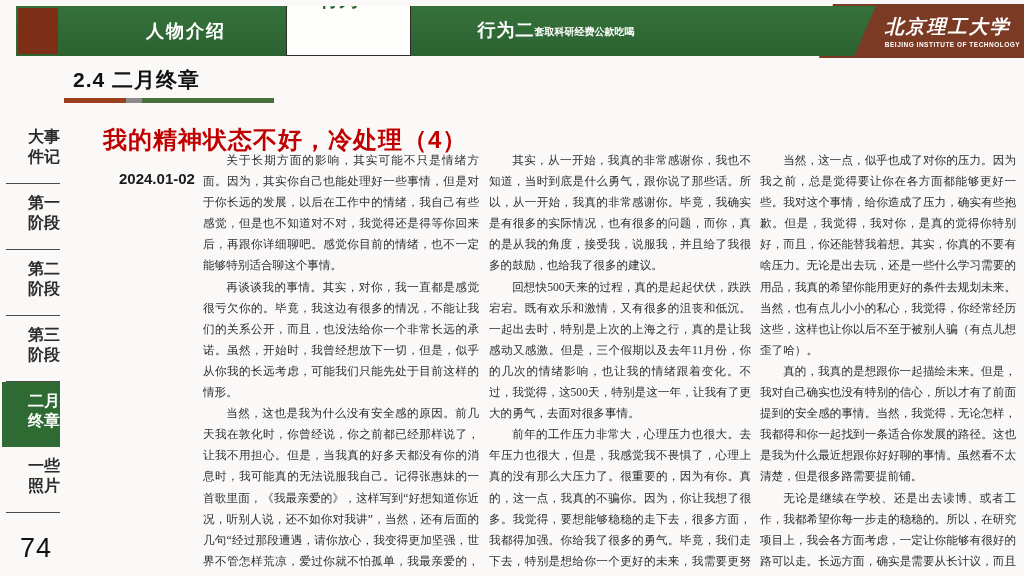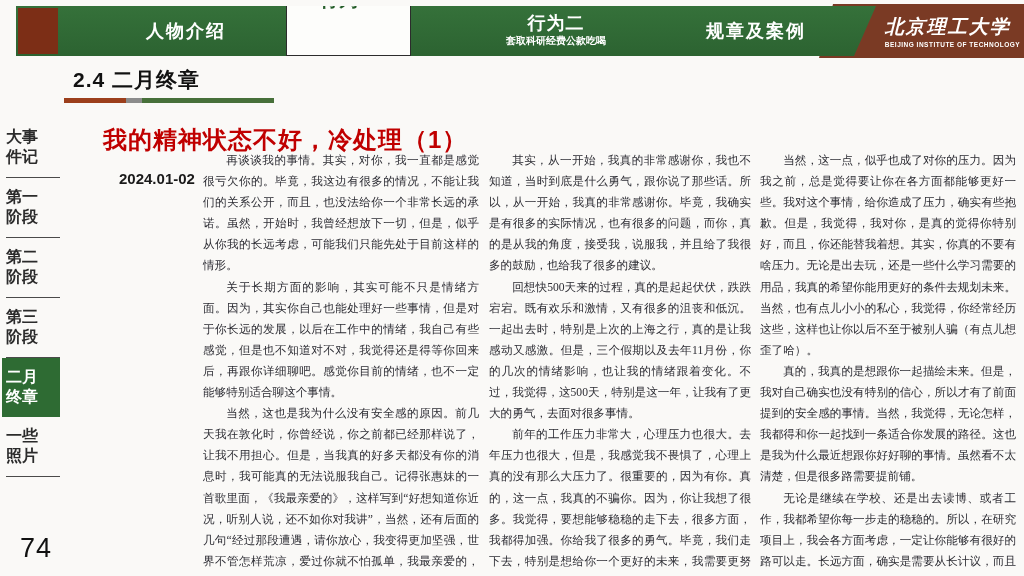--- a/index.html
+++ b/index.html
@@ -33,21 +33,21 @@
   .nav-plain-1 { position:absolute; left:70px; width:200px; top:0; height:50px;
     display:flex; align-items:center; justify-content:center; font-size:18px; letter-spacing:2px; }
   .nav-boxed {
     position:absolute; left:270px; top:-2px; width:125px; height:52px;
     background:#fdfdfb; border:1px solid #2c2c2c;
     display:flex; flex-direction:column; align-items:center; justify-content:center;gap:33px;
   }
   .nav-boxed .t1 { color:#235c28; font-size:19px; font-weight:bold; line-height:1.05; }
   .nav-boxed .t2 { color:#235c28; font-size:10px; font-weight:bold; margin-top:14px; }
   .nav-plain-2 { position:absolute; left:440px; width:200px; top:0; height:50px;
-    display:flex; flex-direction:column; align-items:center; justify-content:center; }
+    display:flex; flex-direction:row; align-items:center; justify-content:center; }
   .nav-plain-2 .t1 { font-size:18px; line-height:1.1; letter-spacing:1px; }
   .nav-plain-2 .t2 { font-size:10px; font-weight:bold; margin-top:1px; }
   .nav-plain-3 { position:absolute; left:650px; width:180px; top:0; height:50px;
     display:flex; align-items:center; justify-content:center; font-size:18px; letter-spacing:2px; }
   .emblem { width:38px; height:38px; flex:0 0 auto; }
   .logo-text { display:flex; flex-direction:column; justify-content:center; }
   .logo-cn {
     color:#fff; font-family:"Liberation Serif", serif; font-weight:bold;
     font-size:19px; letter-spacing:2px; font-style:italic; white-space:nowrap;
   }
@@ -57,21 +57,21 @@
     position:absolute; left:73px; top:66px;
     font-size:21px; font-weight:bold; color:#111; letter-spacing:1px;
   }
   .heading-rule { position:absolute; left:64px; top:98px; height:5px; display:flex; }
   .hr-red   { width:62px;  background:#9c3f1c; }
   .hr-gray  { width:16px;  background:#8c8c8c; }
   .hr-green { width:132px; background:#47703a; }
   
   .sidebar { position:absolute; left:6px; top:118px; width:54px; }
   .side-item {
-    padding:9px 0 10px 0; text-align:left;
+    padding:9px 0 16px 0; text-align:right;
     font-size:16px; font-weight:bold; color:#2b2b2b; line-height:1.25;
     border-bottom:1.5px solid #4a4a4a;
     cursor:default;
   }
   .side-item:last-child { border-bottom:1.5px solid #4a4a4a; }
   .side-item.active {
     background:#2e6b33; color:#fff; border-bottom:none;
     margin-left:-4px; padding-left:4px;
   }
   .page-number {
@@ -119,21 +119,20 @@
   <div class="green-bar">
     <div class="nav-item nav-plain-1">人物介绍</div>
     <div class="nav-boxed">
       <div class="t1">行为一</div>
       <div class="t2">引导男学生发生性关系</div>
     </div>
     <div class="nav-item nav-plain-2">
       <div class="t1">行为二</div>
       <div class="t2">套取科研经费公款吃喝</div>
     </div>
-    <div class="nav-item nav-plain-3">规章及案例</div>
   </div>
 
   <div class="red-block"></div>
 </div>
 
 <div class="section-heading">2.4 二月终章</div>
 <div class="heading-rule">
   <div class="hr-red"></div>
   <div class="hr-gray"></div>
   <div class="hr-green"></div>
@@ -161,26 +160,26 @@
     <div>终章</div>
   </div>
   <div class="side-item">
     <div>一些</div>
     <div>照片</div>
   </div>
 </div>
 
 <div class="page-number">74</div>
 
-<div class="article-title">我的精神状态不好，冷处理（1）</div>
+<div class="article-title">我的精神状态不好，冷处理（4）</div>
 <div class="article-date">2024.01-02</div>
 
 <div class="col col-1">
+  <p>关于长期方面的影响，其实可能不只是情绪方面。因为，其实你自己也能处理好一些事情，但是对于你长远的发展，以后在工作中的情绪，我自己有些感觉，但是也不知道对不对，我觉得还是得等你回来后，再跟你详细聊吧。感觉你目前的情绪，也不一定能够特别适合聊这个事情。</p>
   <p>再谈谈我的事情。其实，对你，我一直都是感觉很亏欠你的。毕竟，我这边有很多的情况，不能让我们的关系公开，而且，也没法给你一个非常长远的承诺。虽然，开始时，我曾经想放下一切，但是，似乎从你我的长远考虑，可能我们只能先处于目前这样的情形。</p>
-  <p>关于长期方面的影响，其实可能不只是情绪方面。因为，其实你自己也能处理好一些事情，但是对于你长远的发展，以后在工作中的情绪，我自己有些感觉，但是也不知道对不对，我觉得还是得等你回来后，再跟你详细聊吧。感觉你目前的情绪，也不一定能够特别适合聊这个事情。</p>
   <p>当然，这也是我为什么没有安全感的原因。前几天我在敦化时，你曾经说，你之前都已经那样说了，让我不用担心。但是，当我真的好多天都没有你的消息时，我可能真的无法说服我自己。记得张惠妹的一首歌里面，《我最亲爱的》，这样写到“好想知道你近况，听别人说，还不如你对我讲”，当然，还有后面的几句“经过那段遭遇，请你放心，我变得更加坚强，世界不管怎样荒凉，爱过你就不怕孤单，我最亲爱的，你过得怎么样”。当然，这几天，看你的朋友圈，看你给我回复的消息，让我知道了你的情况，但是，毕竟我们之间的交流，让我对你目前的状况，确实是有些担忧。</p>
 </div>
 <div class="col col-2">
   <p>其实，从一开始，我真的非常感谢你，我也不知道，当时到底是什么勇气，跟你说了那些话。所以，从一开始，我真的非常感谢你。毕竟，我确实是有很多的实际情况，也有很多的问题，而你，真的是从我的角度，接受我，说服我，并且给了我很多的鼓励，也给我了很多的建议。</p>
   <p>回想快500天来的过程，真的是起起伏伏，跌跌宕宕。既有欢乐和激情，又有很多的沮丧和低沉。一起出去时，特别是上次的上海之行，真的是让我感动又感激。但是，三个假期以及去年11月份，你的几次的情绪影响，也让我的情绪跟着变化。不过，我觉得，这500天，特别是这一年，让我有了更大的勇气，去面对很多事情。</p>
   <p>前年的工作压力非常大，心理压力也很大。去年压力也很大，但是，我感觉我不畏惧了，心理上真的没有那么大压力了。很重要的，因为有你。真的，这一点，我真的不骗你。因为，你让我想了很多。我觉得，要想能够稳稳的走下去，很多方面，我都得加强。你给我了很多的勇气。毕竟，我们走下去，特别是想给你一个更好的未来，我需要更努力。经济基础真的很重要，所以我就去拼，去争。当然，刘和项是一方面，那是要带队伍。但是，你给我的勇气和力量，真的是非常的大。</p>
 </div>
 <div class="col col-3">
   <p>当然，这一点，似乎也成了对你的压力。因为我之前，总是觉得要让你在各方面都能够更好一些。我对这个事情，给你造成了压力，确实有些抱歉。但是，我觉得，我对你，是真的觉得你特别好，而且，你还能替我着想。其实，你真的不要有啥压力。无论是出去玩，还是一些什么学习需要的用品，我真的希望你能用更好的条件去规划未来。当然，也有点儿小小的私心，我觉得，你经常经历这些，这样也让你以后不至于被别人骗（有点儿想歪了哈）。</p>
   <p>真的，我真的是想跟你一起描绘未来。但是，我对自己确实也没有特别的信心，所以才有了前面提到的安全感的事情。当然，我觉得，无论怎样，我都得和你一起找到一条适合你发展的路径。这也是我为什么最近想跟你好好聊的事情。虽然看不太清楚，但是很多路需要提前铺。</p>

